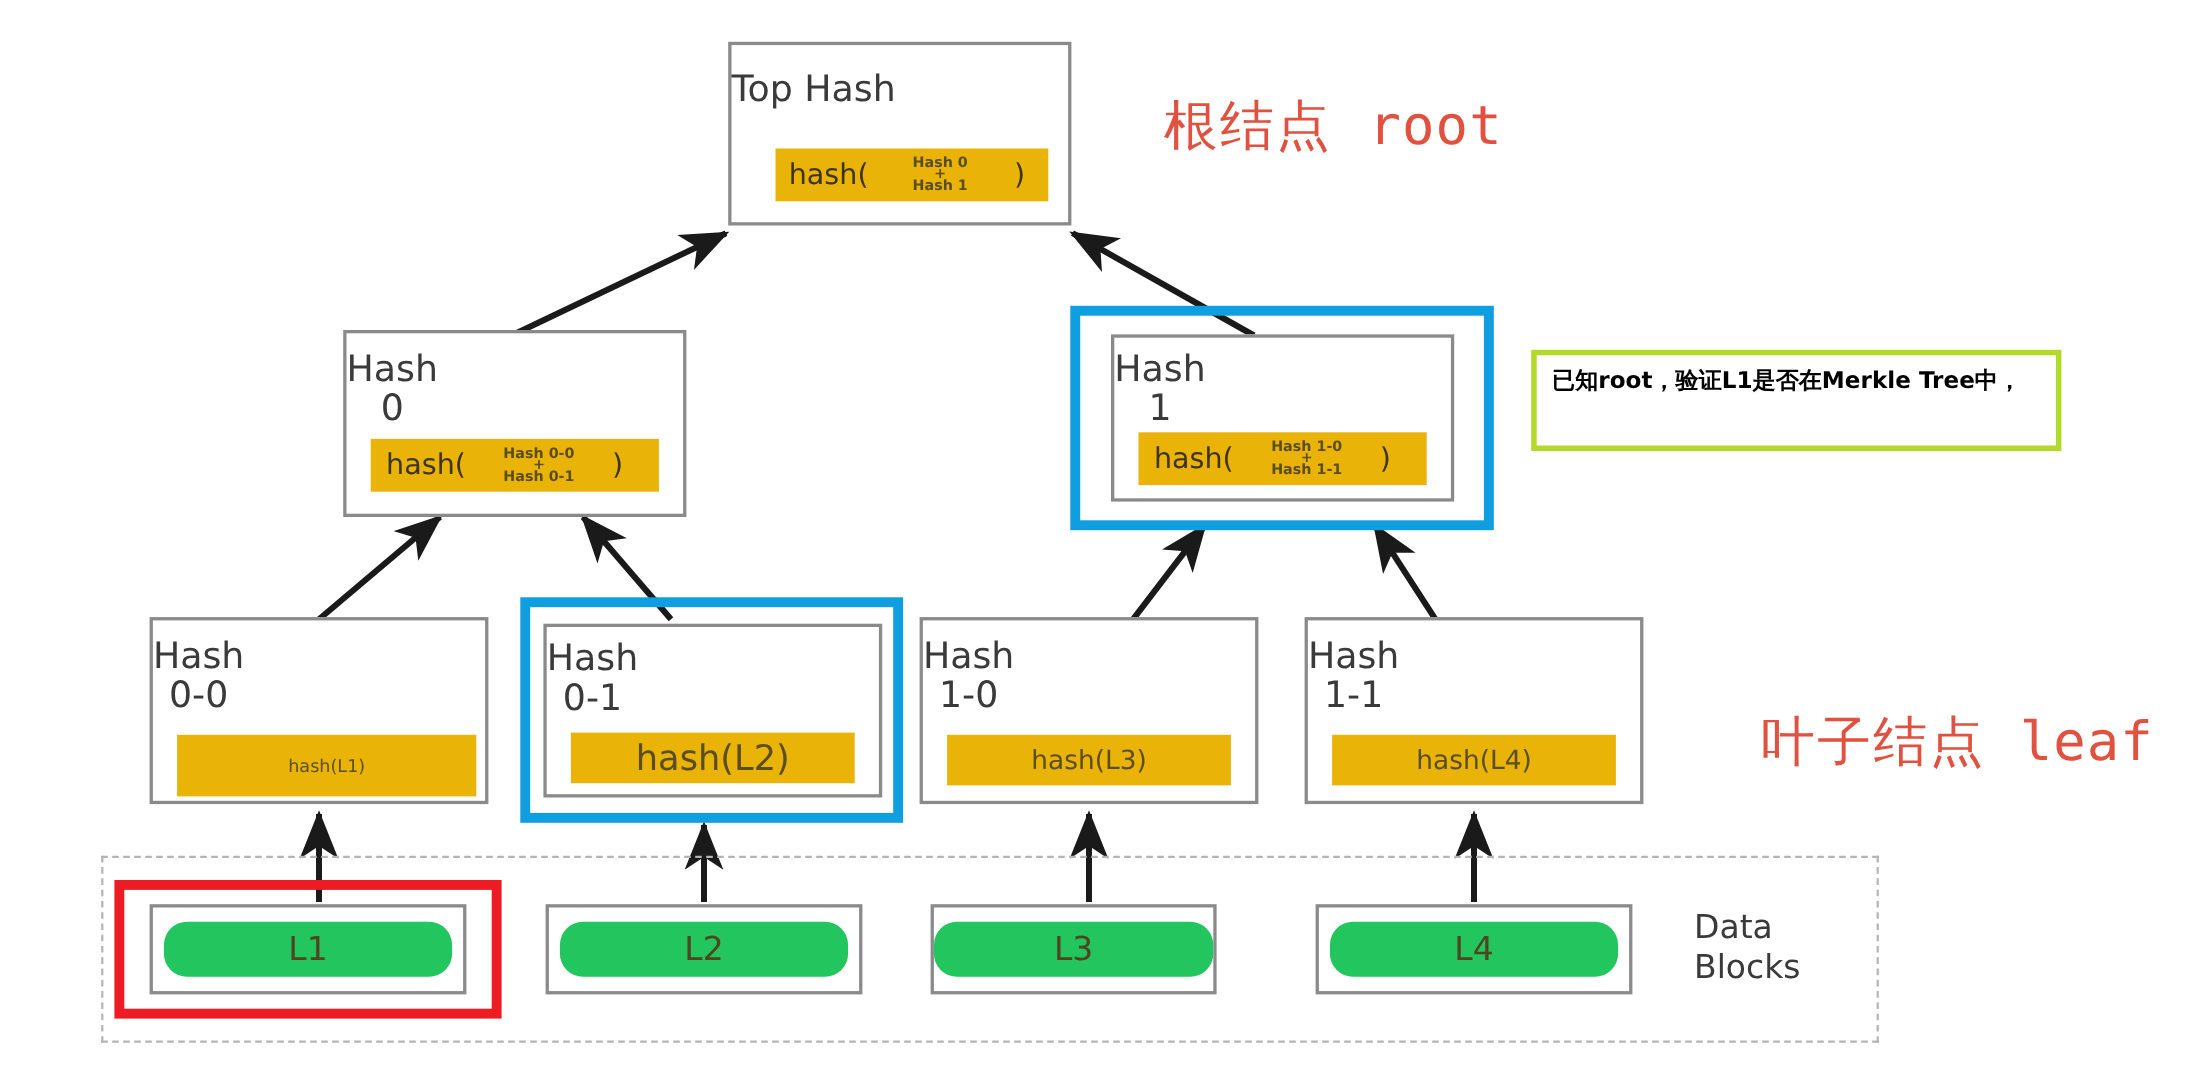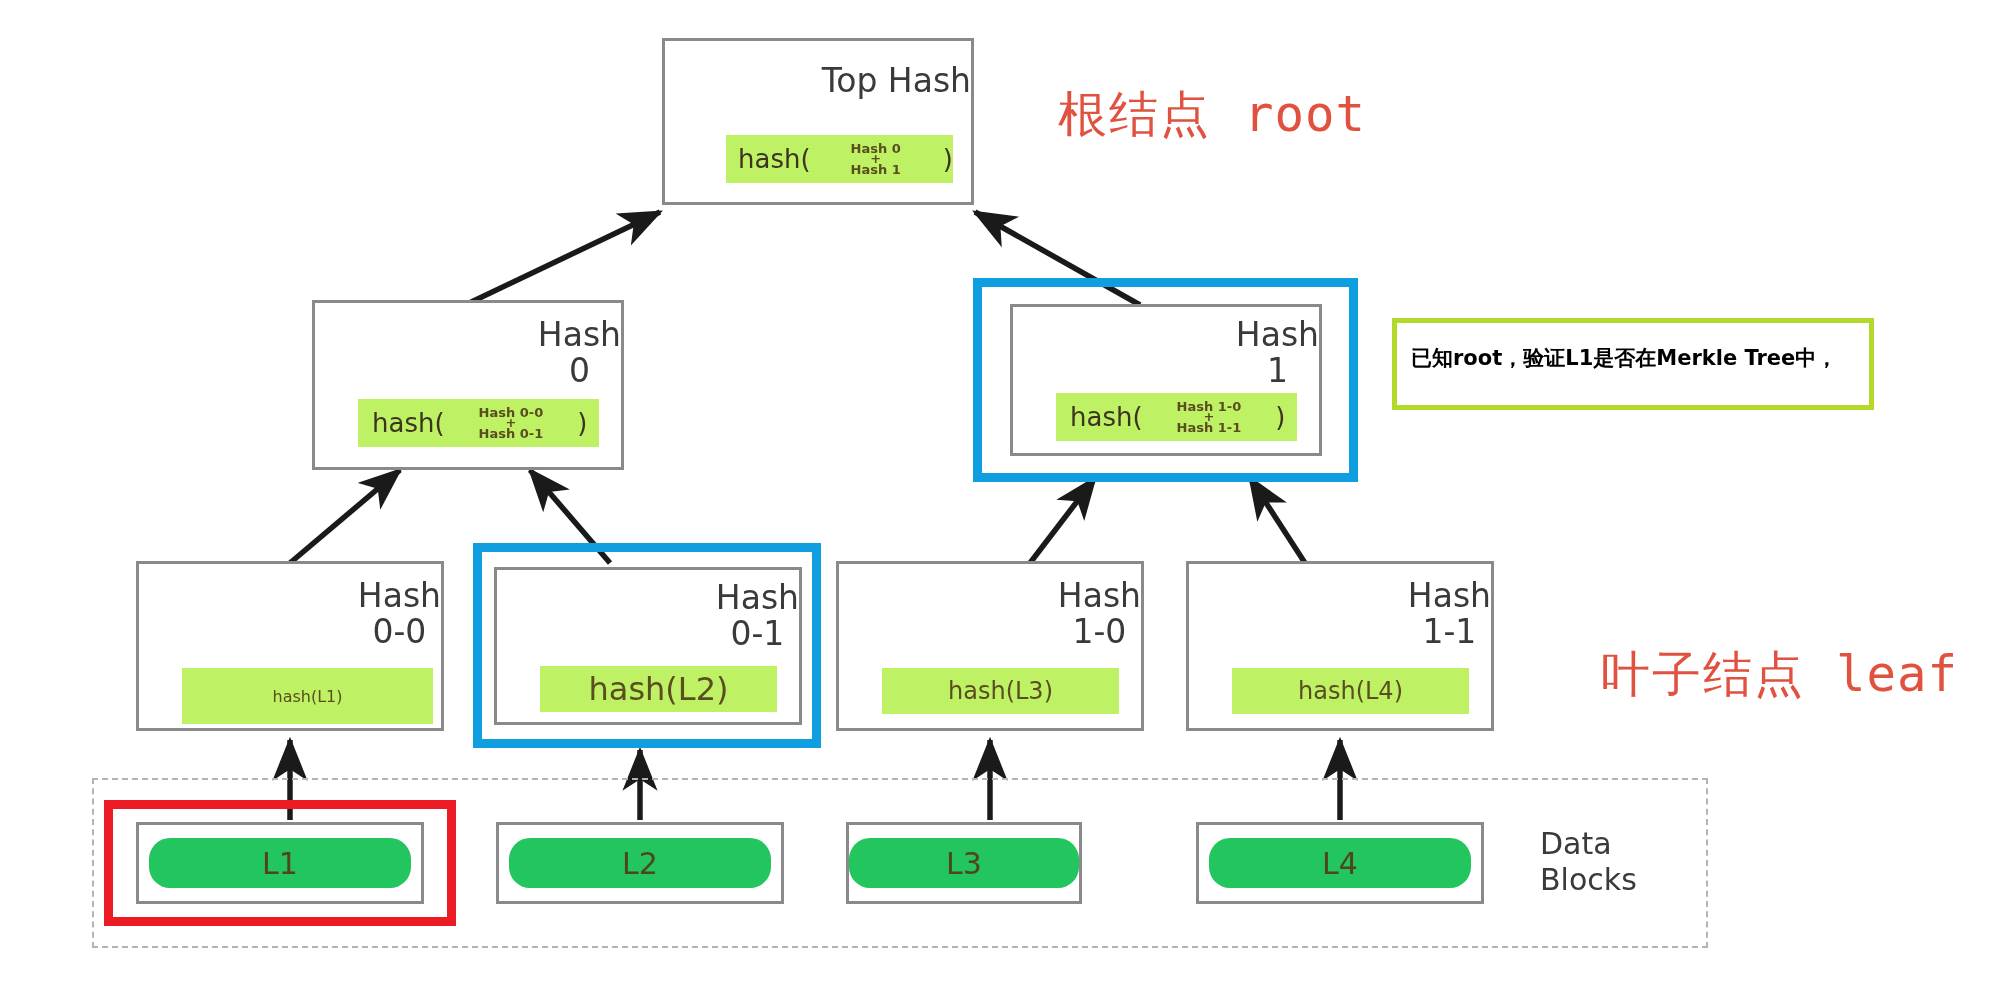--- a/index.html
+++ b/index.html
@@ -20,37 +20,36 @@
     width: 2000px;
     height: 988px;
   }
   .node-box {
     position: absolute;
     background: #ffffff;
     border: 3px solid #8a8a8a;
     box-sizing: border-box;
     display: flex;
     flex-direction: column;
-    align-items: flex-end;
+    align-items: flex-start;
   }
   .node-title {
     color: #3a3a3a;
     text-align: center;
     line-height: 1.08;
     white-space: pre-line;
     font-weight: 400;
   }
   .hash-strip {
-    background: #bef264;
+    background: #eab308;
     display: flex;
     align-items: center;
     justify-content: center;
     color: #5a4d20;
     box-sizing: border-box;
-    margin-left: 21px;
   }
   .hash-strip.compound {
     justify-content: flex-start;
     gap: 0;
   }
   .hash-fn {
     color: #3d3420;
     font-weight: 400;
   }
   .hash-args {
@@ -94,21 +93,21 @@
     color: #4f451f;
     border-radius: 21px;
   }
   .annot-box {
     position: absolute;
     box-sizing: border-box;
     border: 5px solid #b3d92b;
     background: #ffffff;
     color: #000000;
     font-weight: bold;
-    padding: 20px 12px 8px 14px;
+    padding: 8px 12px 8px 14px;
     line-height: 1.45;
     font-size: 21px;
   }
   .label-red {
     position: absolute;
     color: #e0523f;
     white-space: nowrap;
   }
   .label-red .cn {
     font-family: "DejaVu Sans", "Liberation Sans", sans-serif;
@@ -226,21 +225,21 @@
   <div class="hi-box hi-red" style="left:104px; top:800px; width:352px; height:126px;"></div>
 
   <div class="data-box" style="left:136px; top:822px; width:288px; height:82px;">
     <div class="data-fill" style="width:262px; height:50px; font-size:30px;">L1</div>
   </div>
 
   <div class="data-box" style="left:496px; top:822px; width:288px; height:82px;">
     <div class="data-fill" style="width:262px; height:50px; font-size:30px;">L2</div>
   </div>
 
-  <div class="data-box" style="left:846px; top:822px; width:236px; height:82px;">
+  <div class="data-box" style="left:846px; top:822px; width:260px; height:82px;">
     <div class="data-fill" style="width:262px; height:50px; font-size:30px;">L3</div>
   </div>
 
   <div class="data-box" style="left:1196px; top:822px; width:288px; height:82px;">
     <div class="data-fill" style="width:262px; height:50px; font-size:30px;">L4</div>
   </div>
 
   <div class="data-blocks-label" style="left:1540px; top:826px;">Data
 Blocks</div>
 

